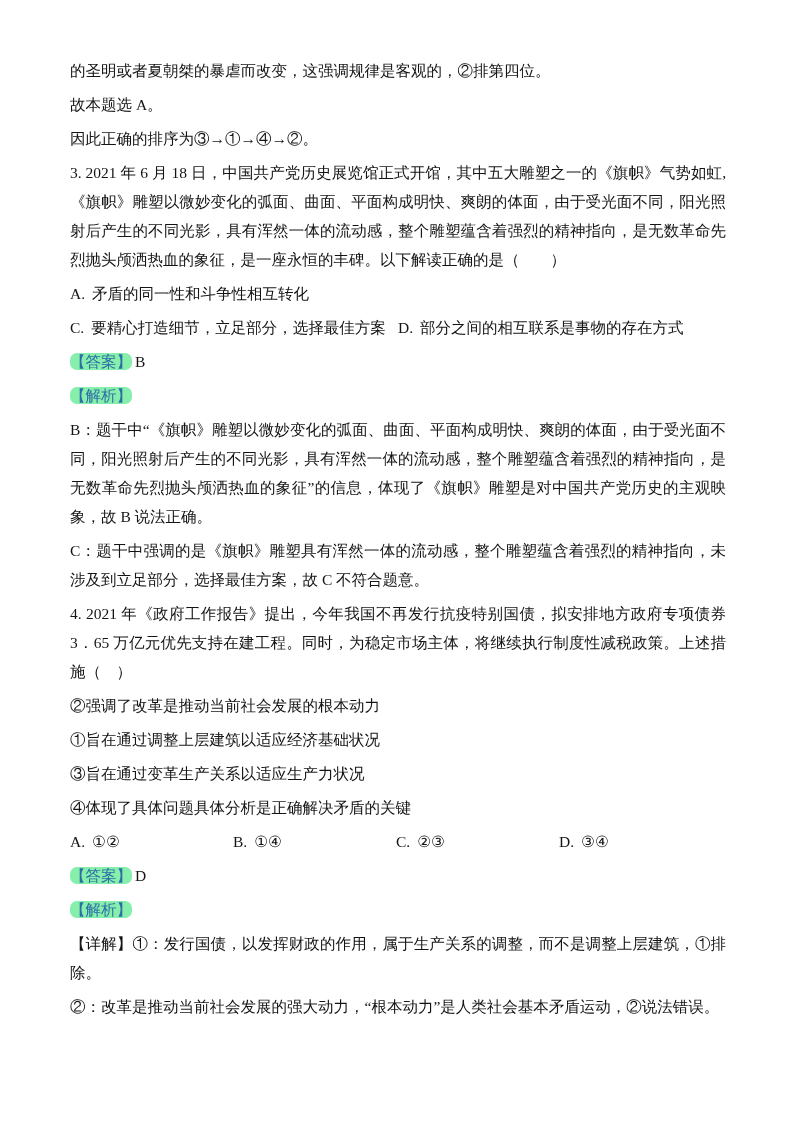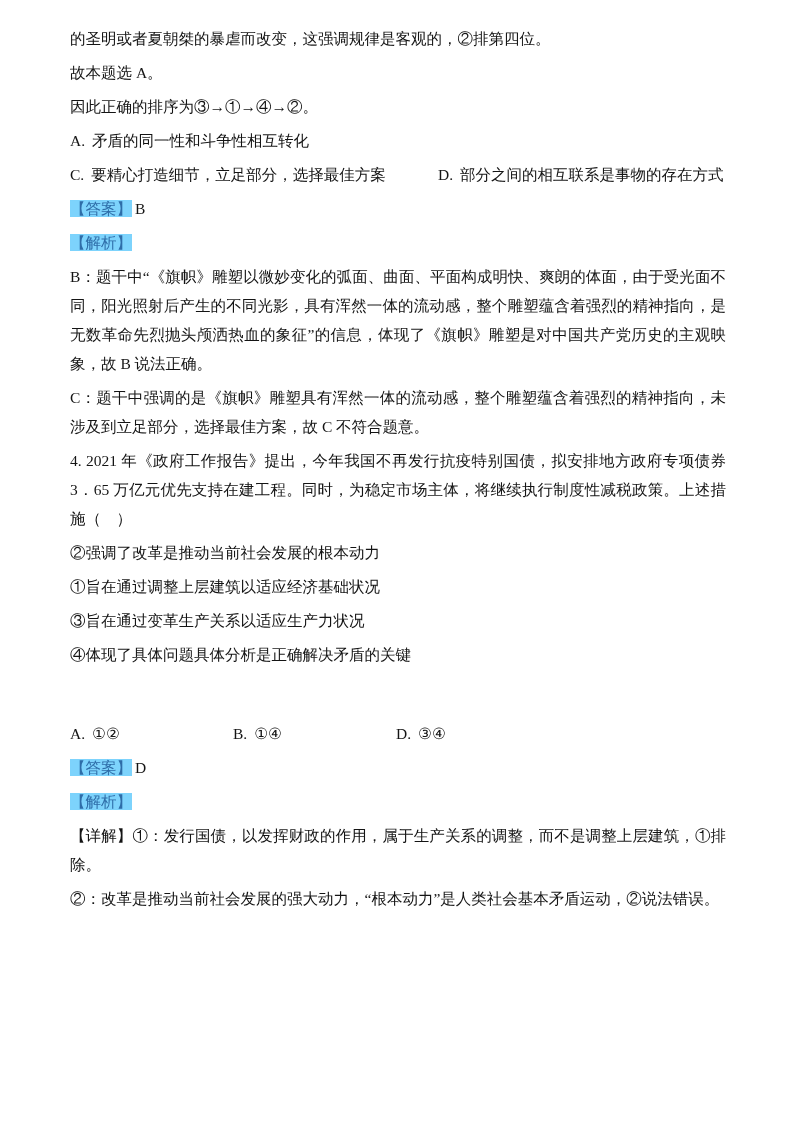--- a/index.html
+++ b/index.html
@@ -9,68 +9,69 @@
   }
   body {
     width: 794px;
     height: 1123px;
     overflow: hidden;
   }
   .doc {
     box-sizing: border-box;
     width: 794px;
     height: 1123px;
-    padding: 24px 68px 0 70px;
+    padding: 56px 68px 0 70px;
     font-family: "Liberation Serif", "DejaVu Serif", serif;
     font-size: 15.5px;
     color: #141414;
     background: #ffffff;
   }
   .doc p {
     margin: 0 0 5px 0;
     line-height: 29px;
     text-align: justify;
   }
   .doc p.single {
     text-align: left;
   }
   
   .optrow2 {
     display: flex;
     line-height: 29px;
     margin-bottom: 5px;
-    gap: 40px;
   }
   .optrow2 .optcol1 { width: 328px; flex: 0 0 328px; }
   .optrow2 .optcol2 { flex: 1; }
   
   .optrow4 {
     display: flex;
     line-height: 29px;
     margin-bottom: 5px;
   }
-  .optrow4 .q4opt { flex: 0 0 163px; width: 163px; margin-top: 45px; }
+  .optrow4 .q4opt { flex: 0 0 163px; width: 163px; }
   .optrow4 .q4opt:last-child { flex: 1; }
   .optlabel { margin-right: 7px; }
   
   .tag {
     color: #2e6da8;
-    background: #7dd3fc;
+    background: #86efac;
+    border-radius: 7px;
   }
   .ans-letter { margin-left: 3px; }
 </style>
 </head>
 <body>
 
 <div class="doc">
 
   <p class="single">的圣明或者夏朝桀的暴虐而改变，这强调规律是客观的，②排第四位。</p>
   <p class="single">故本题选 A。</p>
   <p class="single">因此正确的排序为③→①→④→②。</p>
 
+  <p>3. 2021 年 6 月 18 日，中国共产党历史展览馆正式开馆，其中五大雕塑之一的《旗帜》气势如虹,《旗帜》雕塑以微妙变化的弧面、曲面、平面构成明快、爽朗的体面，由于受光面不同，阳光照射后产生的不同光影，具有浑然一体的流动感，整个雕塑蕴含着强烈的精神指向，是无数革命先烈抛头颅洒热血的象征，是一座永恒的丰碑。以下解读正确的是（　　）</p>
 
   <div class="optrow2">
     <span class="optcol1"><span class="optlabel">A.</span><span>矛盾的同一性和斗争性相互转化</span></span>
   </div>
   <div class="optrow2">
     <span class="optcol1"><span class="optlabel">C.</span><span>要精心打造细节，立足部分，选择最佳方案</span></span>
     <span class="optcol2"><span class="optlabel">D.</span><span>部分之间的相互联系是事物的存在方式</span></span>
   </div>
 
   <p class="single"><span class="tag">【答案】</span><span class="ans-letter">B</span></p>
@@ -82,20 +83,21 @@
   <p>4. 2021 年《政府工作报告》提出，今年我国不再发行抗疫特别国债，拟安排地方政府专项债券 3．65 万亿元优先支持在建工程。同时，为稳定市场主体，将继续执行制度性减税政策。上述措施（　）</p>
 
   <p class="single">②强调了改革是推动当前社会发展的根本动力</p>
   <p class="single">①旨在通过调整上层建筑以适应经济基础状况</p>
   <p class="single">③旨在通过变革生产关系以适应生产力状况</p>
   <p class="single">④体现了具体问题具体分析是正确解决矛盾的关键</p>
 
   <div class="optrow4">
     <span class="q4opt"><span class="optlabel">A.</span><span>①②</span></span>
     <span class="q4opt"><span class="optlabel">B.</span><span>①④</span></span>
+    <span class="q4opt"><span class="optlabel">C.</span><span>②③</span></span>
     <span class="q4opt"><span class="optlabel">D.</span><span>③④</span></span>
   </div>
 
   <p class="single"><span class="tag">【答案】</span><span class="ans-letter">D</span></p>
   <p class="single"><span class="tag">【解析】</span></p>
 
   <p><span>【详解】</span><span>①：发行国债，以发挥财政的作用，属于生产关系的调整，而不是调整上层建筑，①排除。</span></p>
   <p>②：改革是推动当前社会发展的强大动力，“根本动力”是人类社会基本矛盾运动，②说法错误。</p>
 
 </div>

